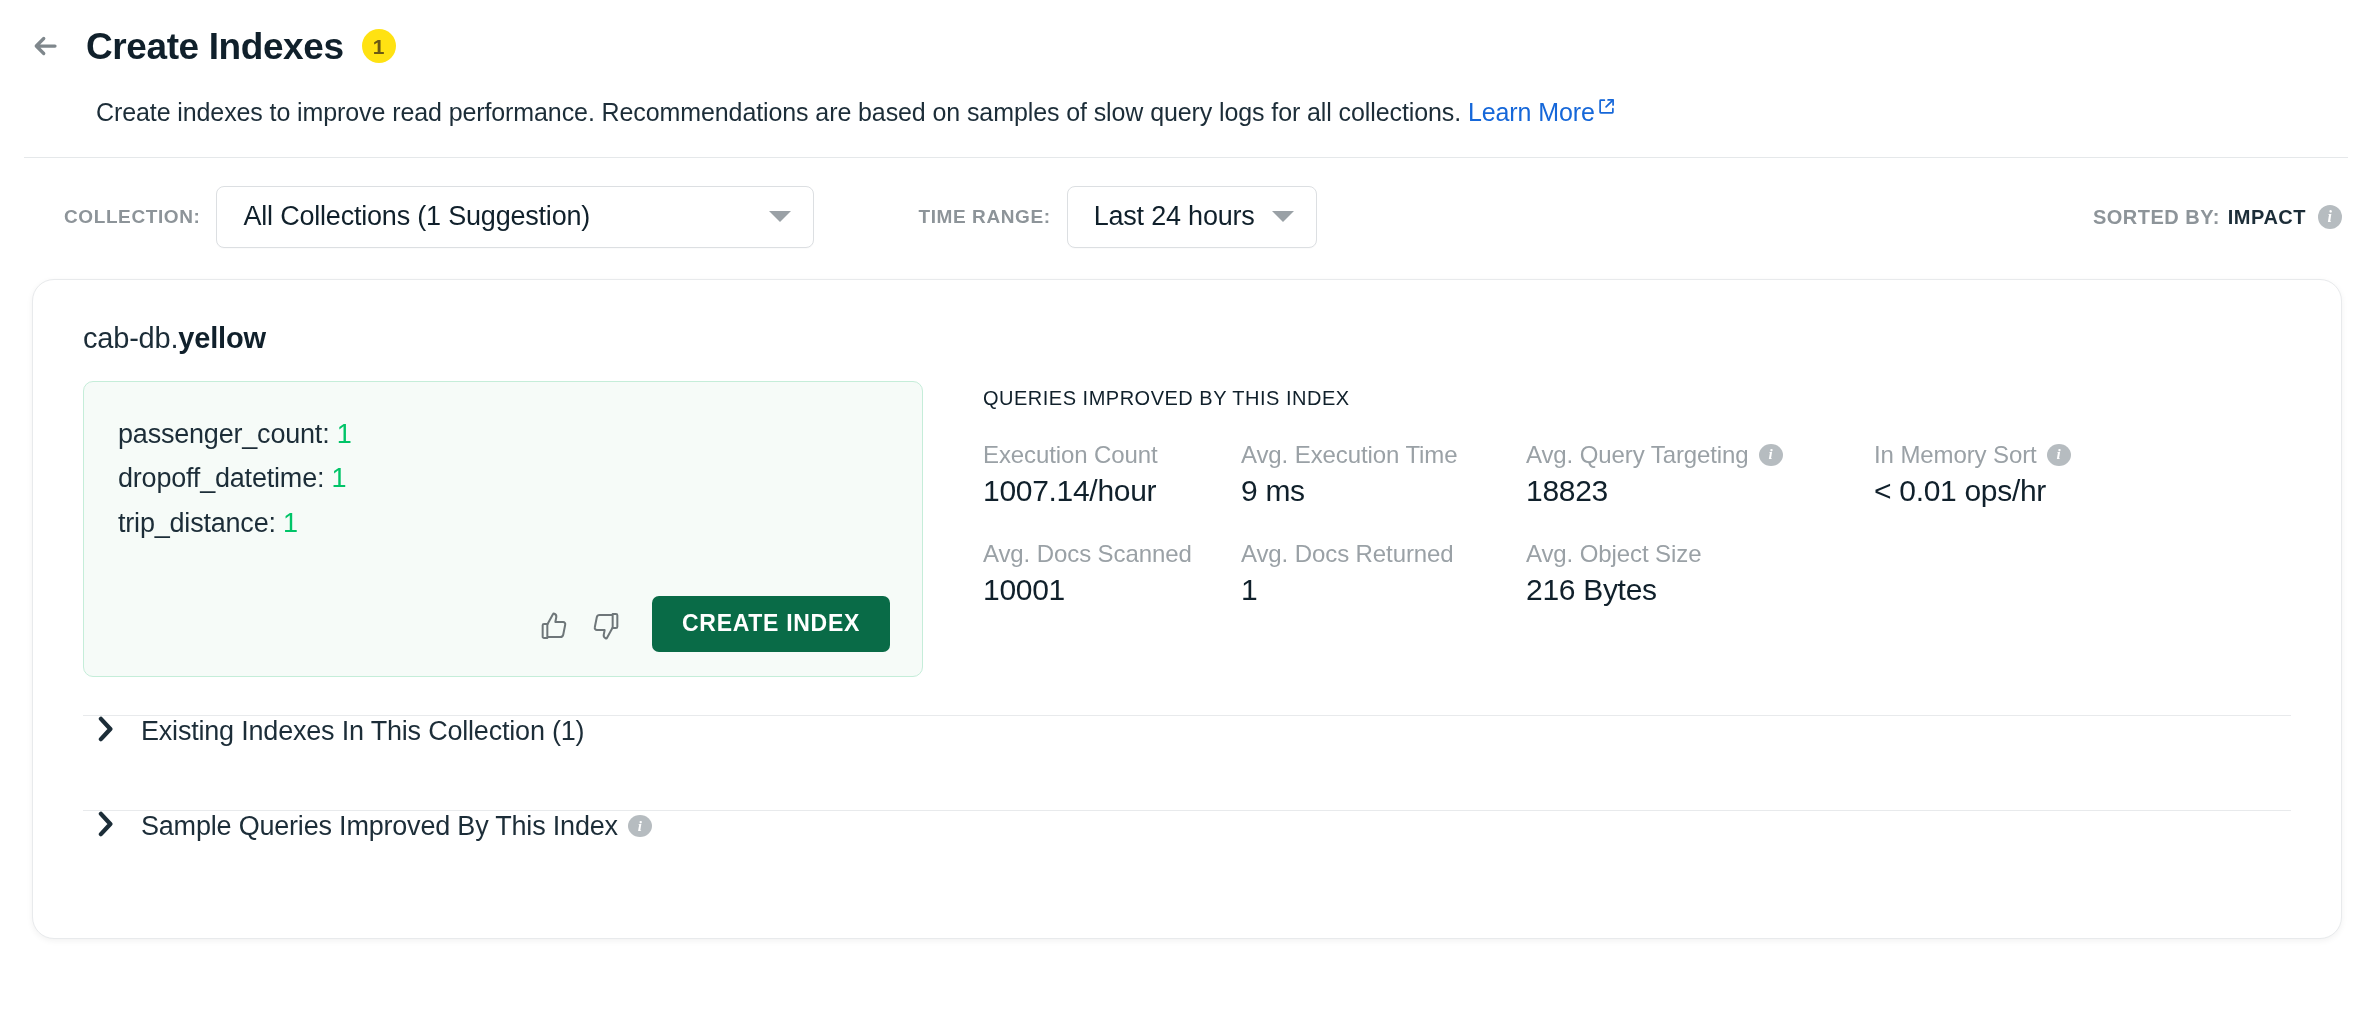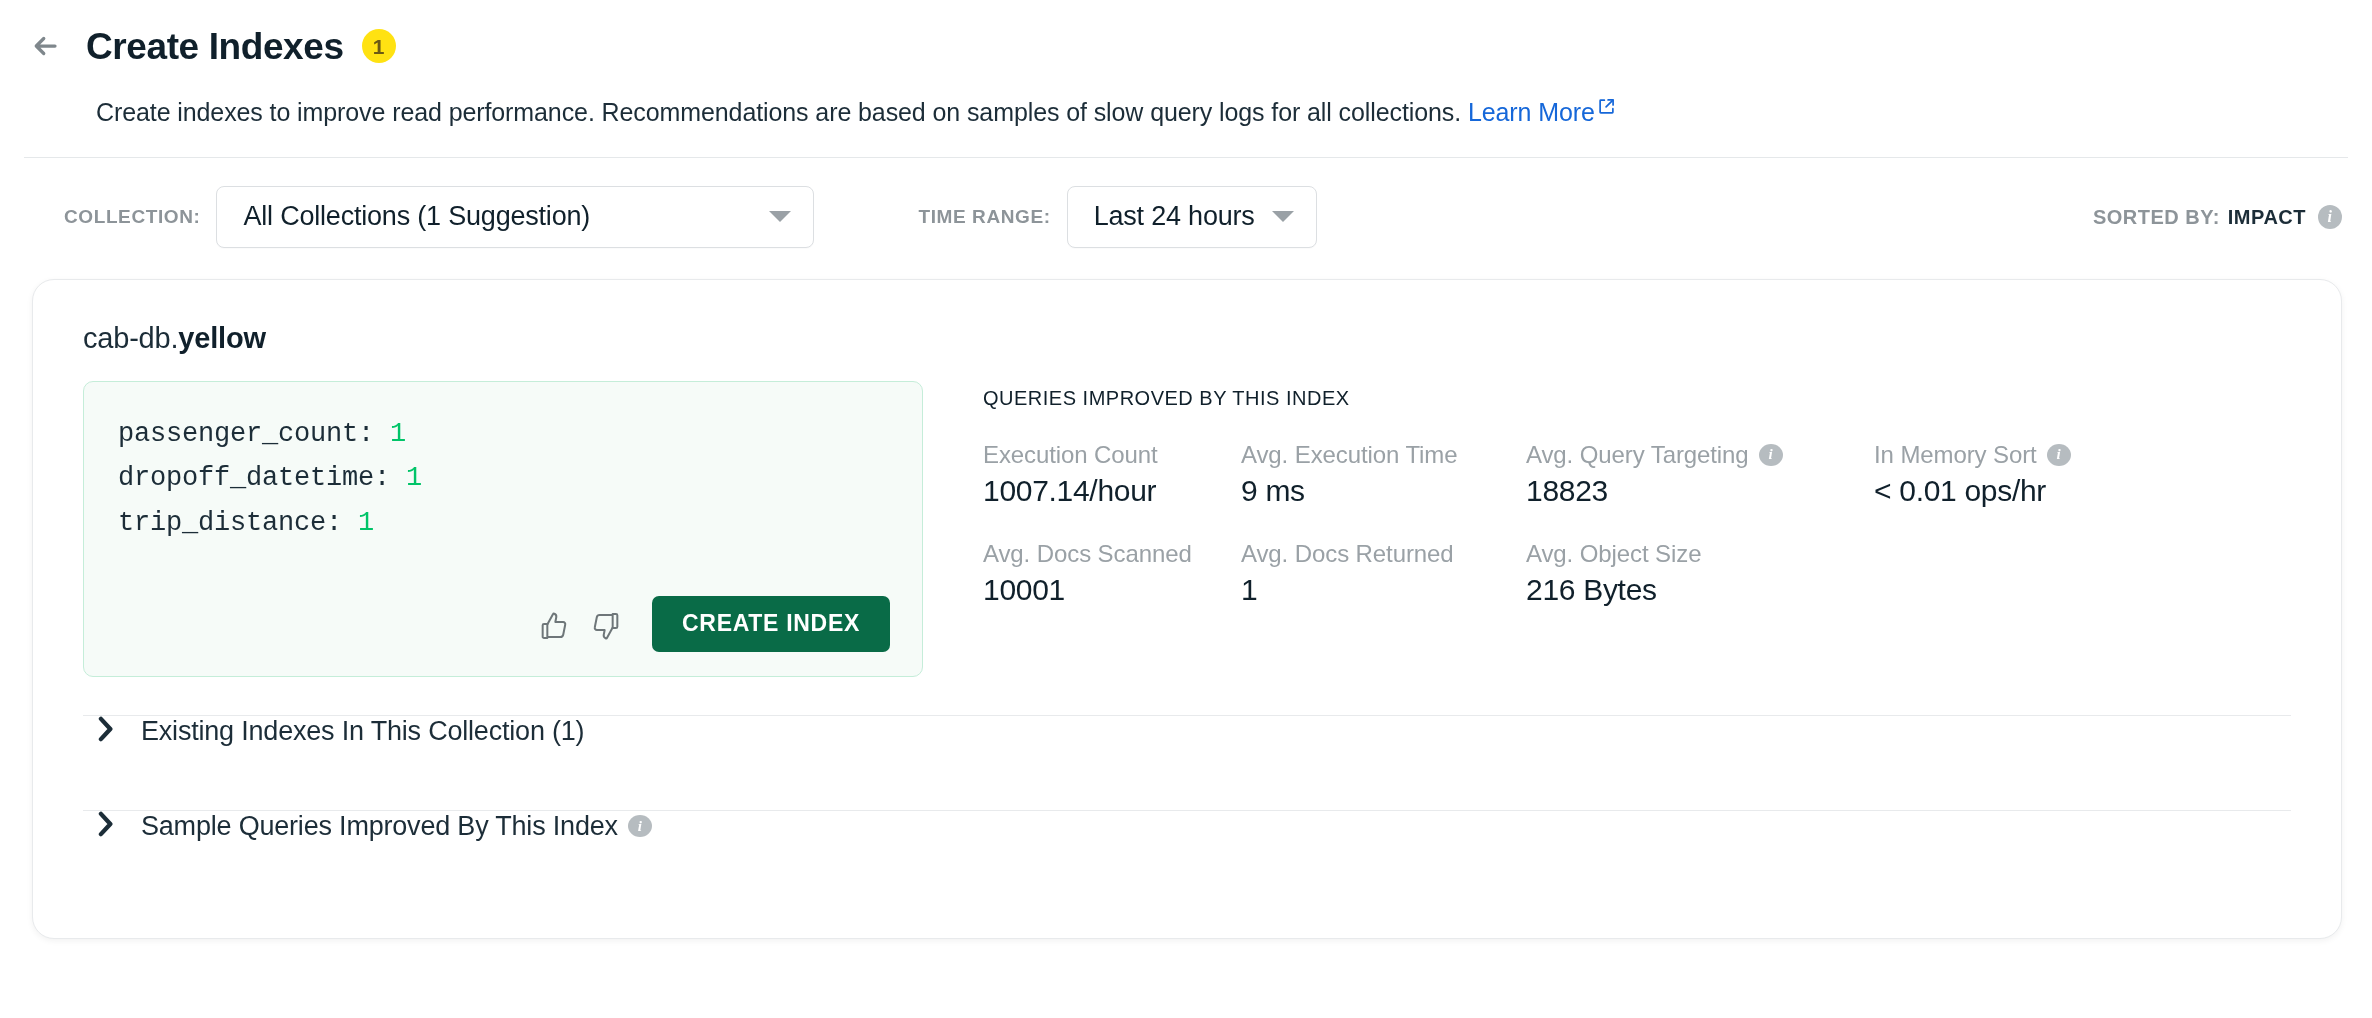--- a/index.html
+++ b/index.html
@@ -155,21 +155,21 @@
     background: #f6fbf8;
     padding: 30px 32px 24px 34px;
     display: flex;
     flex-direction: column;
   }
   .idx-field {
     font-size: 27px;
     color: #1c2d38;
     line-height: 1.65;
     letter-spacing: -0.2px;
-    font-family: Liberation Mono, monospace;
+    font-family: Liberation Sans, sans-serif;
   }
   .idx-field .val { color: #00c468; }
   .sb-actions {
     margin-top: auto;
     display: flex;
     align-items: flex-end;
     justify-content: flex-end;
     gap: 0;
   }
   .thumb-btn {

